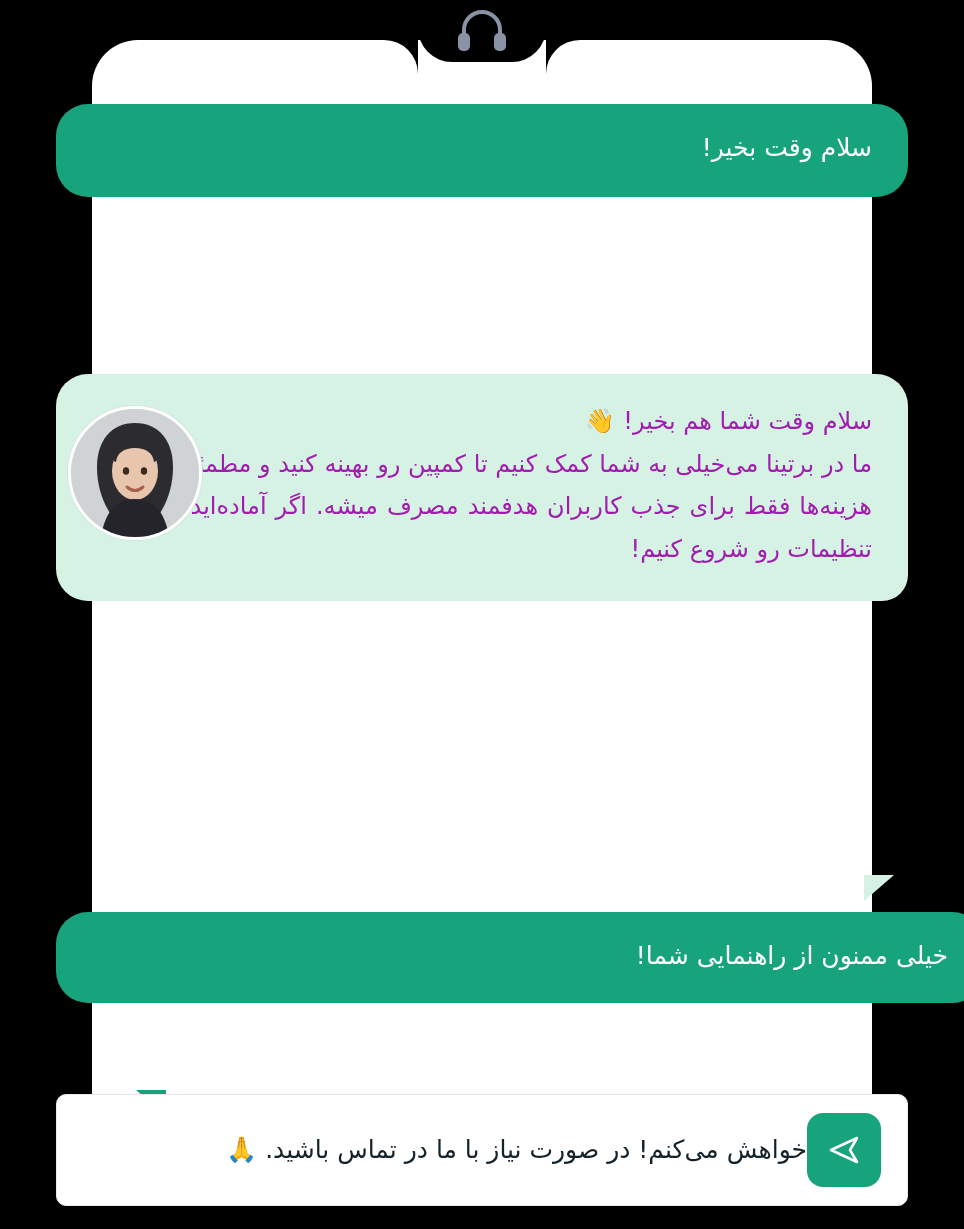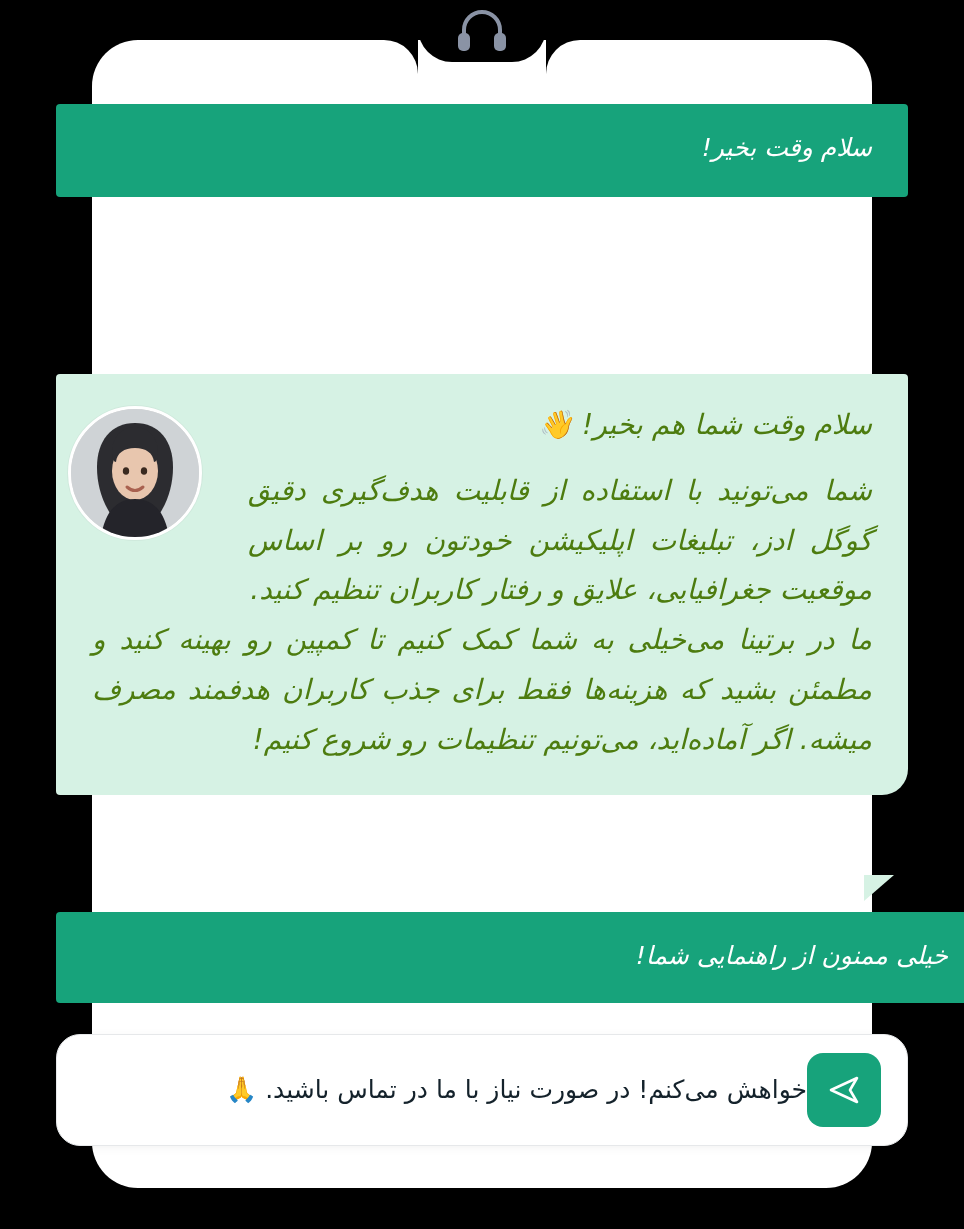--- a/index.html
+++ b/index.html
@@ -79,37 +79,36 @@
     left: 92px;
     top: 86px;
     width: 780px;
     height: 1060px;
     padding: 0;
   }
 
   
   .bubble {
     position: absolute;
-    border-radius: 4px;
+    border-radius: 32px;
     line-height: 1.78;
     text-align: right;
     direction: rtl;
-    font-style: italic;
   }
 
   .bubble.user {
     background: #17a37b;
     color: #ffffff;
     font-size: 25px;
   }
 
   .bubble.agent {
     background: #d6f2e4;
-    color: #4d7c0f;
-    font-size: 28px;
+    color: #a21caf;
+    font-size: 24px;
   }
 
   
   .msg1 {
     left: -36px;
     top: 18px;
     width: 852px;
     padding: 22px 36px 26px 36px;
   }
   .msg1 p { margin: 0; }
@@ -165,26 +164,26 @@
     top: 1004px;
     width: 0; height: 0;
     border-top: 26px solid #17a37b;
     border-left: 30px solid transparent;
   }
 
   
   .composer {
     position: absolute;
     left: -36px;
-    top: 948px;
+    top: 1008px;
     width: 852px;
     height: 112px;
     background: #ffffff;
     border: 1px solid #e6e8ea;
-    border-radius: 24px;
+    border-radius: 10px;
     display: flex;
     flex-direction: row-reverse;
     align-items: center;
     padding: 0 26px 0 18px;
     box-shadow: 0 2px 10px rgba(0,0,0,.05);
   }
   .composer-text {
     flex: 1;
     font-size: 25px;
     color: #14222b;
@@ -242,21 +241,20 @@
           <ellipse cx="64" cy="62" rx="23" ry="29" fill="#e8c6ae"></ellipse>
           <path d="M41 44c0-16 10-26 23-26s23 10 23 26c0 6-2 9-4 9-1-9-8-14-19-14s-18 5-19 14c-2 0-4-3-4-9z" fill="#2c2c30"></path>
           <ellipse cx="55" cy="62" rx="3.2" ry="3.8" fill="#3a2a20"></ellipse>
           <ellipse cx="73" cy="62" rx="3.2" ry="3.8" fill="#3a2a20"></ellipse>
           <path d="M56 78q8 7 16 0" stroke="#a9614f" stroke-width="3" fill="none" stroke-linecap="round"></path>
           <path d="M30 128c4-26 16-38 34-38s30 12 34 38z" fill="#24242a"></path>
         </svg>
       </div>
       <div class="first-block">
         <div class="para">سلام وقت شما هم بخیر! 👋</div>
-        <div class="para">شما می‌تونید با استفاده از قابلیت هدف‌گیری دقیق گوگل ادز، تبلیغات اپلیکیشن خودتون رو بر اساس موقعیت جغرافیایی، علایق و رفتار کاربران تنظیم کنید.</div>
       </div>
       <div class="para">ما در برتینا می‌خیلی به شما کمک کنیم تا کمپین رو بهینه کنید و مطمئن بشید که هزینه‌ها فقط برای جذب کاربران هدفمند مصرف میشه. اگر آماده‌اید، می‌تونیم تنظیمات رو شروع کنیم!</div>
     </div>
     <div class="tail-agent"></div>
 
     <div class="bubble user msg3">
       <p>خیلی ممنون از راهنمایی شما!</p>
     </div>
     <div class="tail-user"></div>
 

